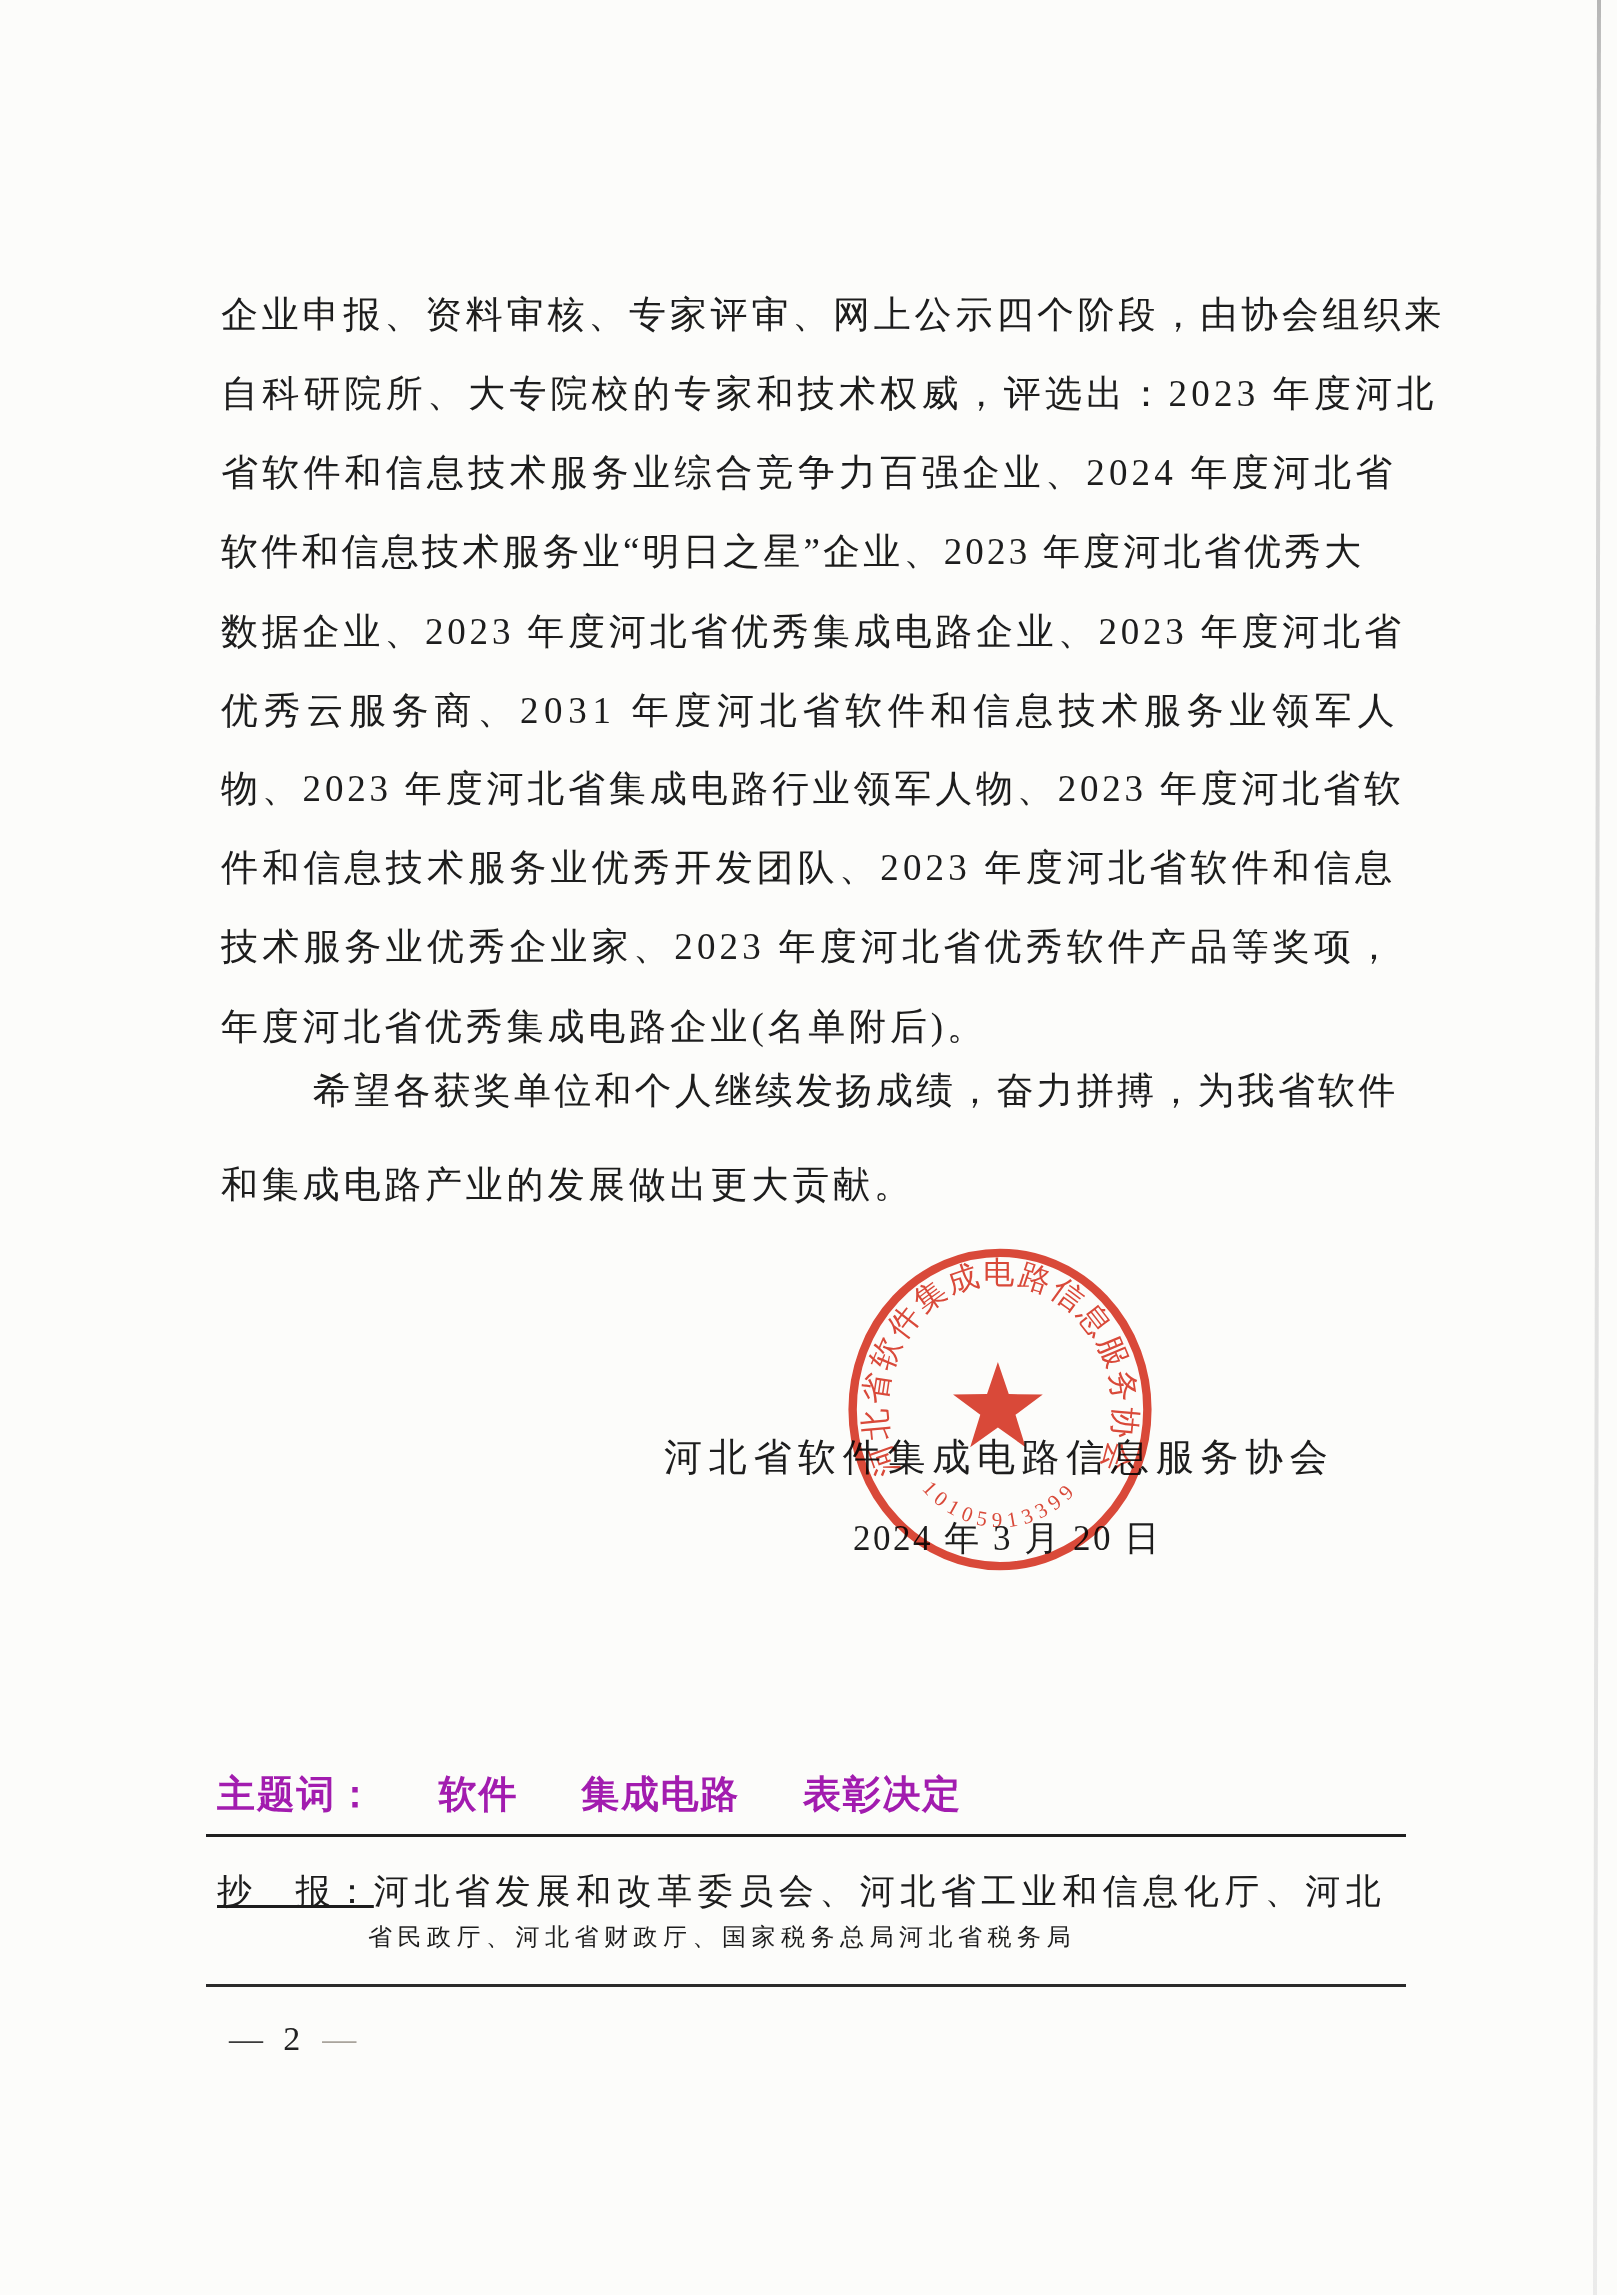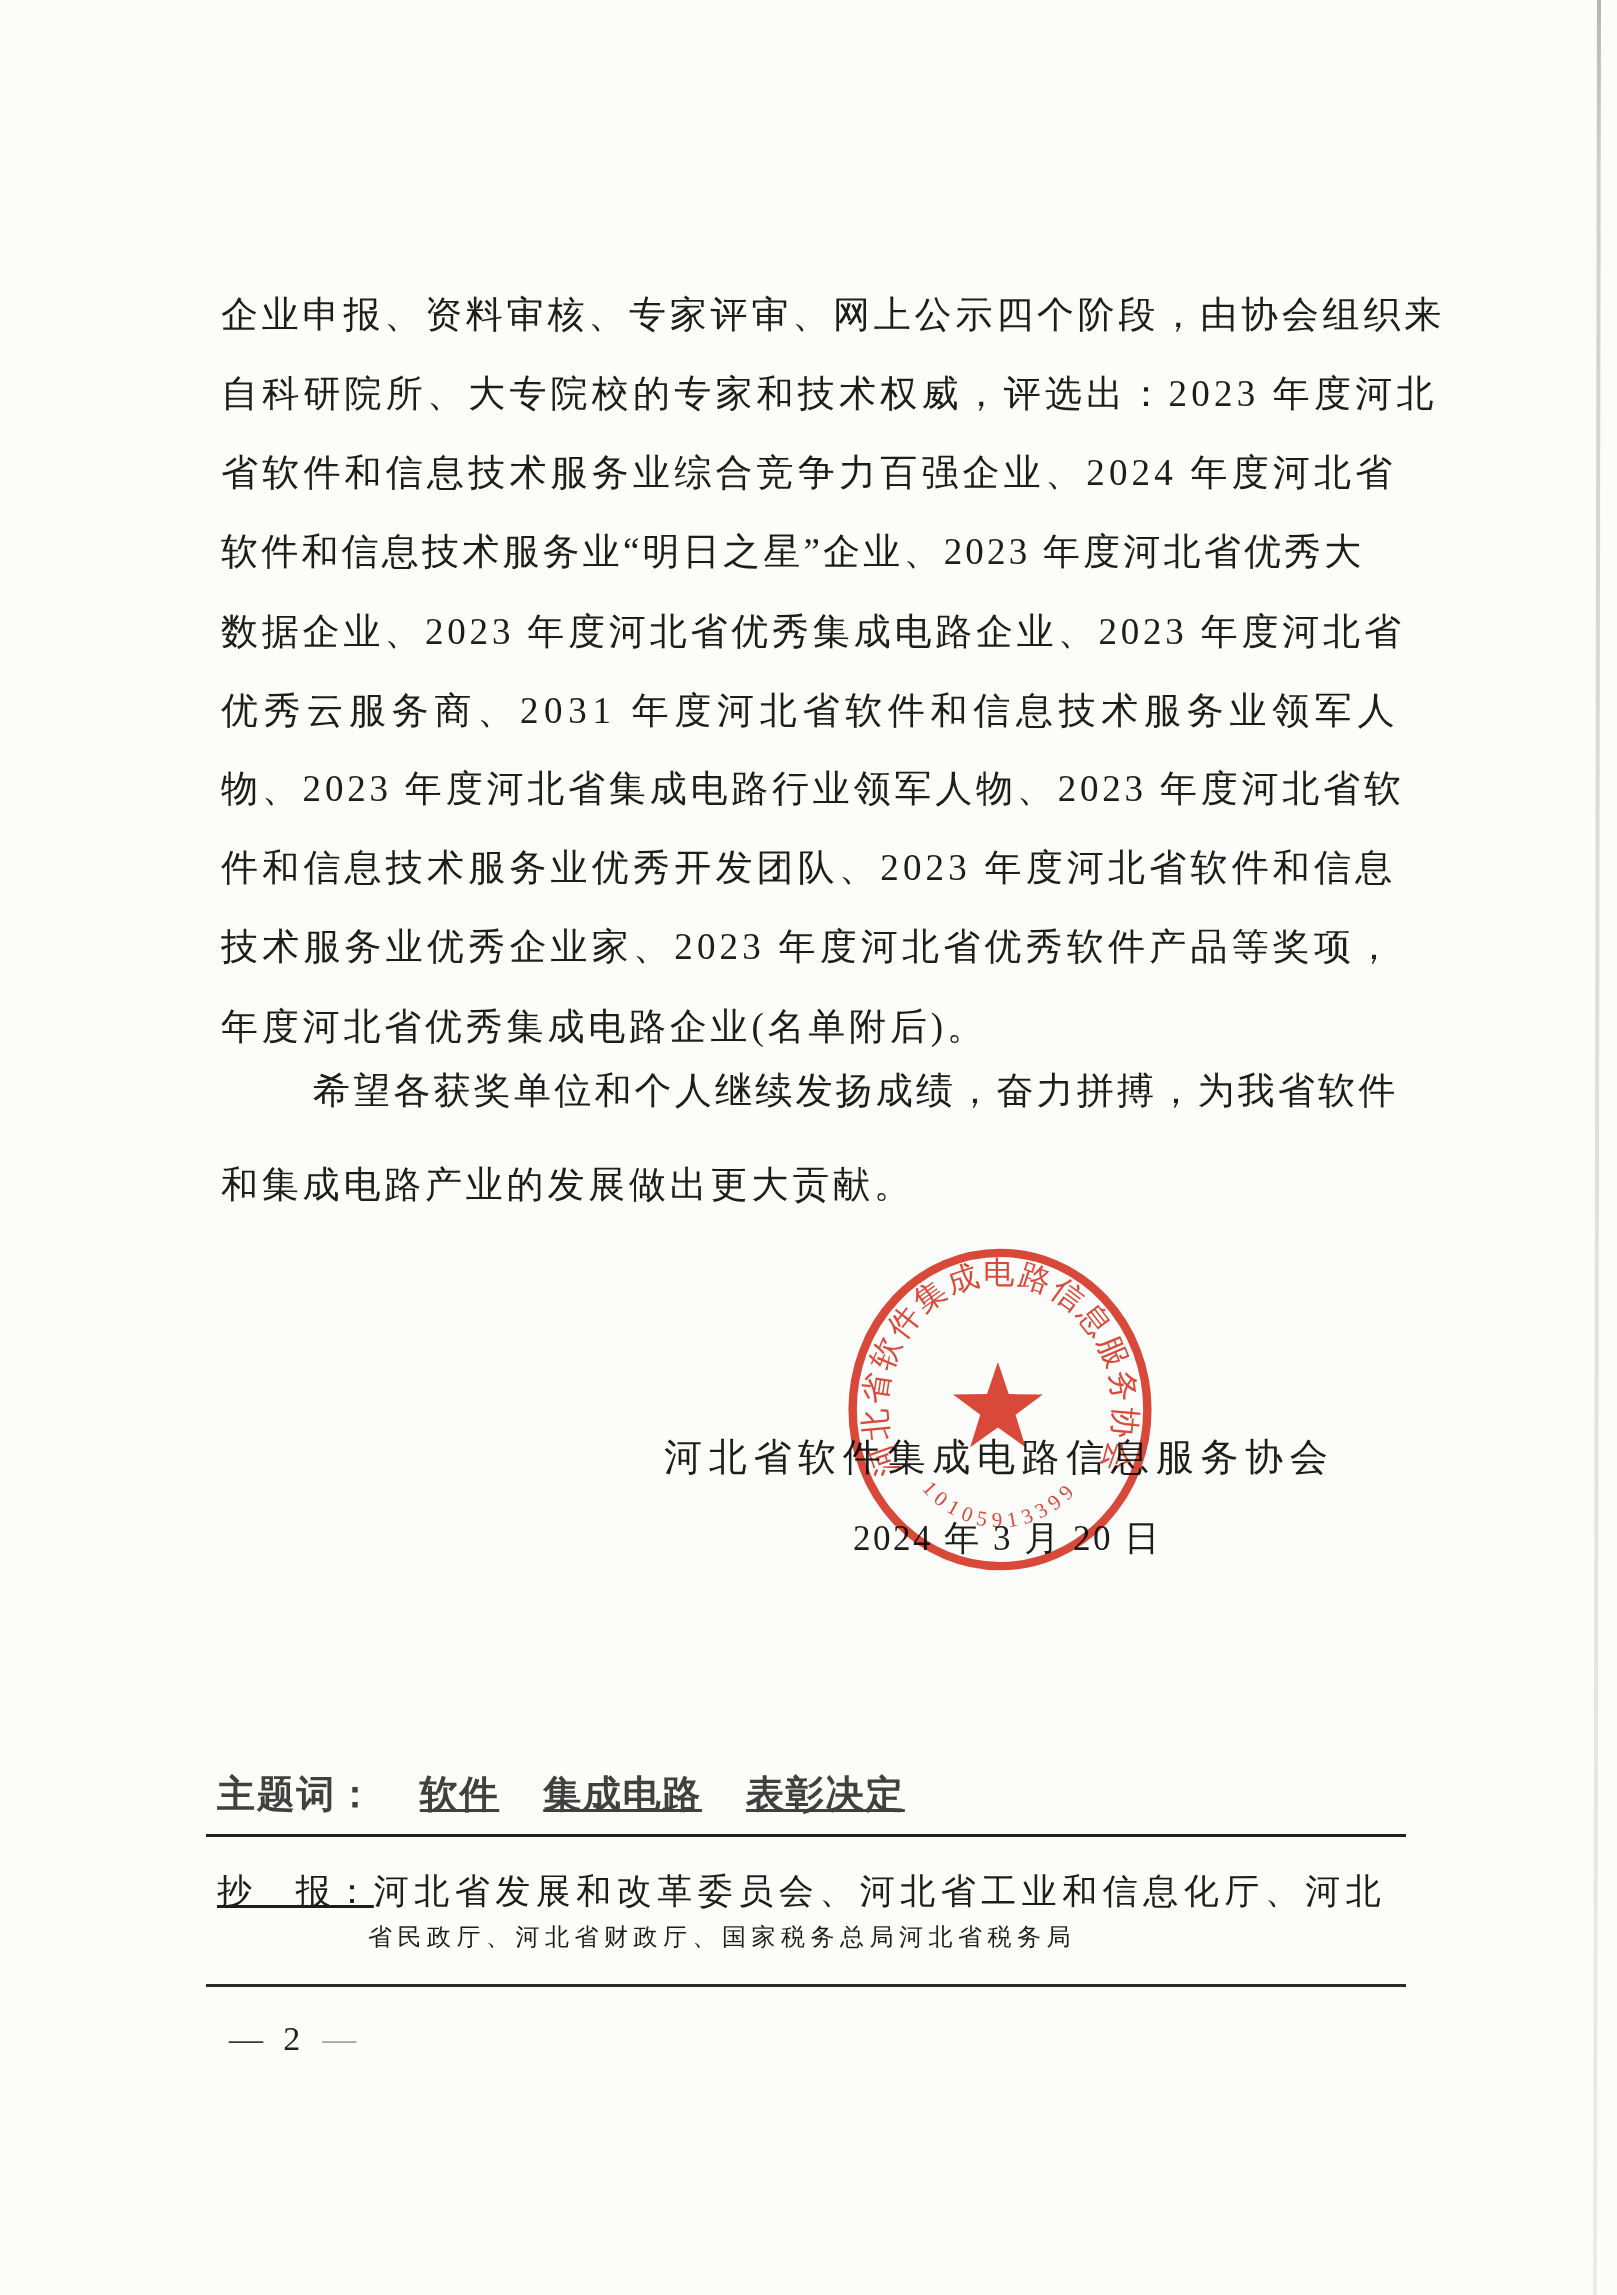--- a/index.html
+++ b/index.html
@@ -39,23 +39,23 @@
   .seal{
     position:absolute;left:848px;top:1248px;width:304px;height:323px;
     mix-blend-mode:multiply;opacity:.92;
   }
   .seal svg{display:block;width:100%;height:100%;}
   .seal text{font-family:"Liberation Serif","DejaVu Serif",serif;}
   
   .subject{
     position:absolute;left:217px;top:1769px;display:flex;align-items:baseline;
     font-family:"Liberation Sans","DejaVu Sans",sans-serif;font-weight:700;
-    font-size:38px;letter-spacing:1.7px;white-space:nowrap;color:#404040;
+    font-size:38px;letter-spacing:1.7px;white-space:nowrap;color:#a21caf;
   }
-  .subject .term{margin-left:44px;text-decoration:underline;}
+  .subject .term{margin-left:63px;}
   .subject .term:first-of-type{margin-left:8.4px;}
   .rule{position:absolute;left:206px;width:1200px;height:3.4px;background:#1f1f1f;}
   .rule1{top:1834px}
   .rule2{top:1984px;background:#2a2a2a;}
   .cc1{position:absolute;left:217px;top:1868px;white-space:nowrap;font-size:35px;}
   .cc1 .cc-label{letter-spacing:4.2px;text-decoration:underline;}
   .cc1 .cc-text{letter-spacing:5.5px;}
   .cc2{position:absolute;left:368px;top:1921px;white-space:nowrap;font-size:24px;letter-spacing:5.5px;}
   .pageno{
     position:absolute;left:229px;top:2020px;display:flex;align-items:center;gap:22px;

